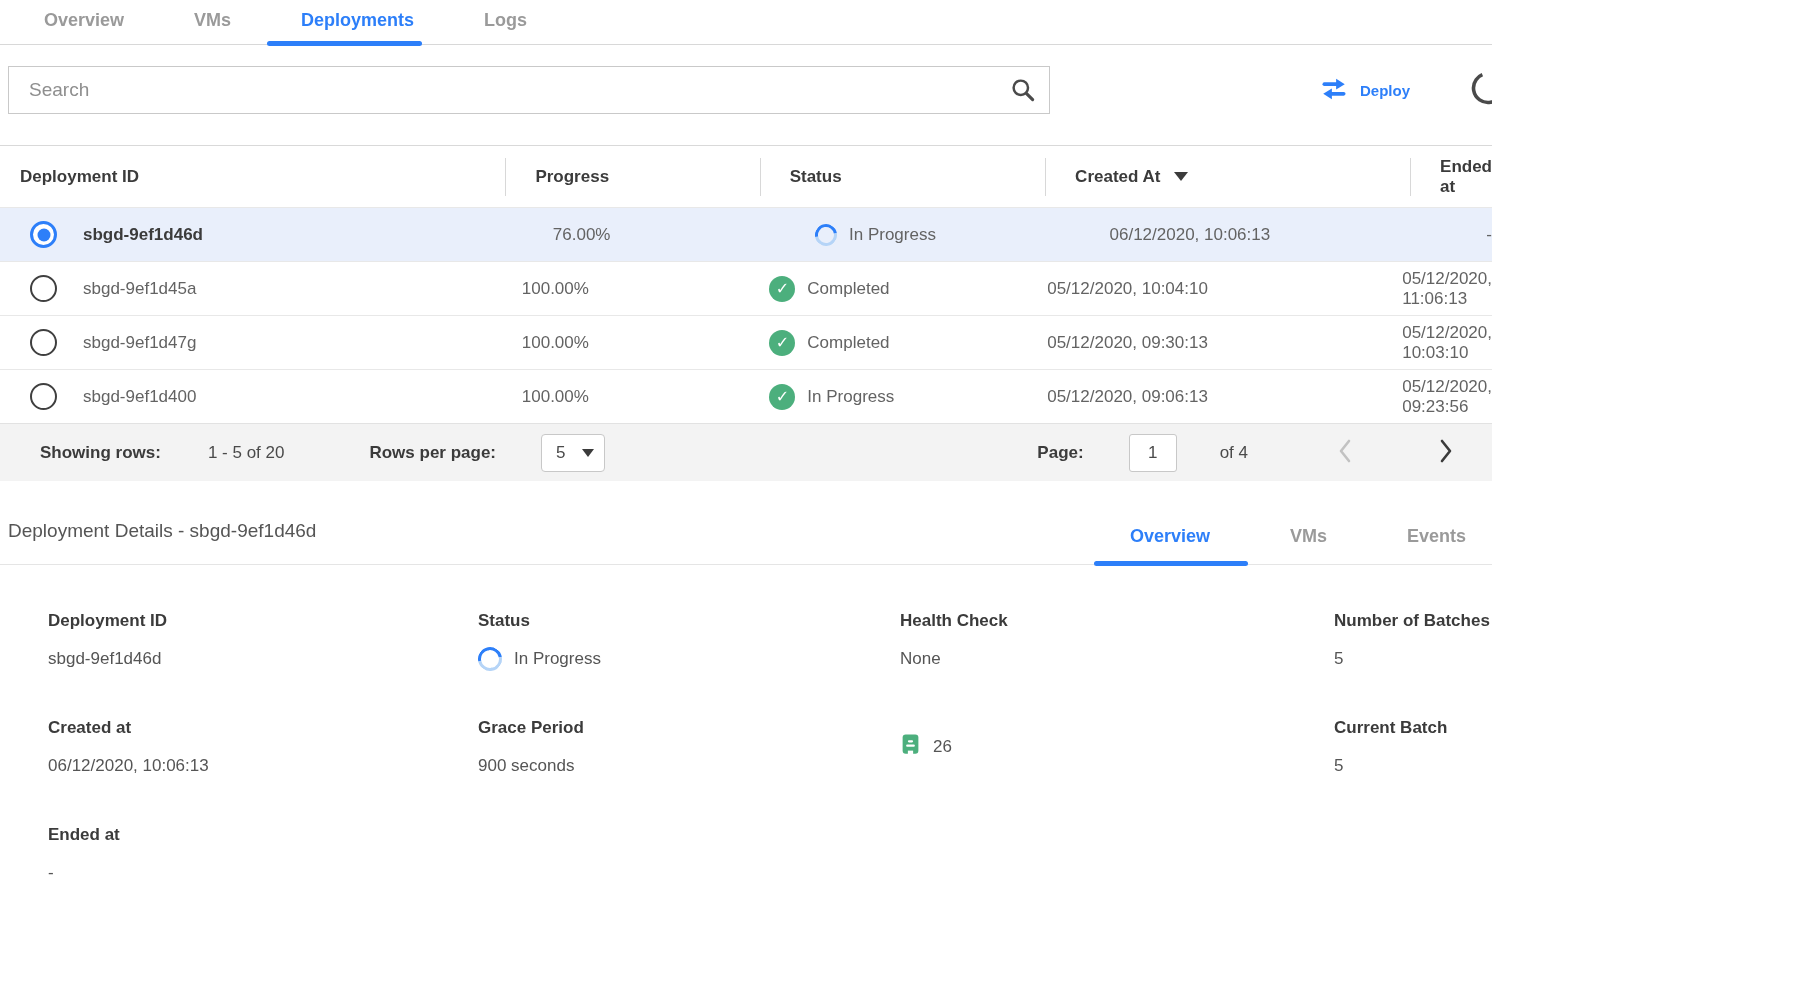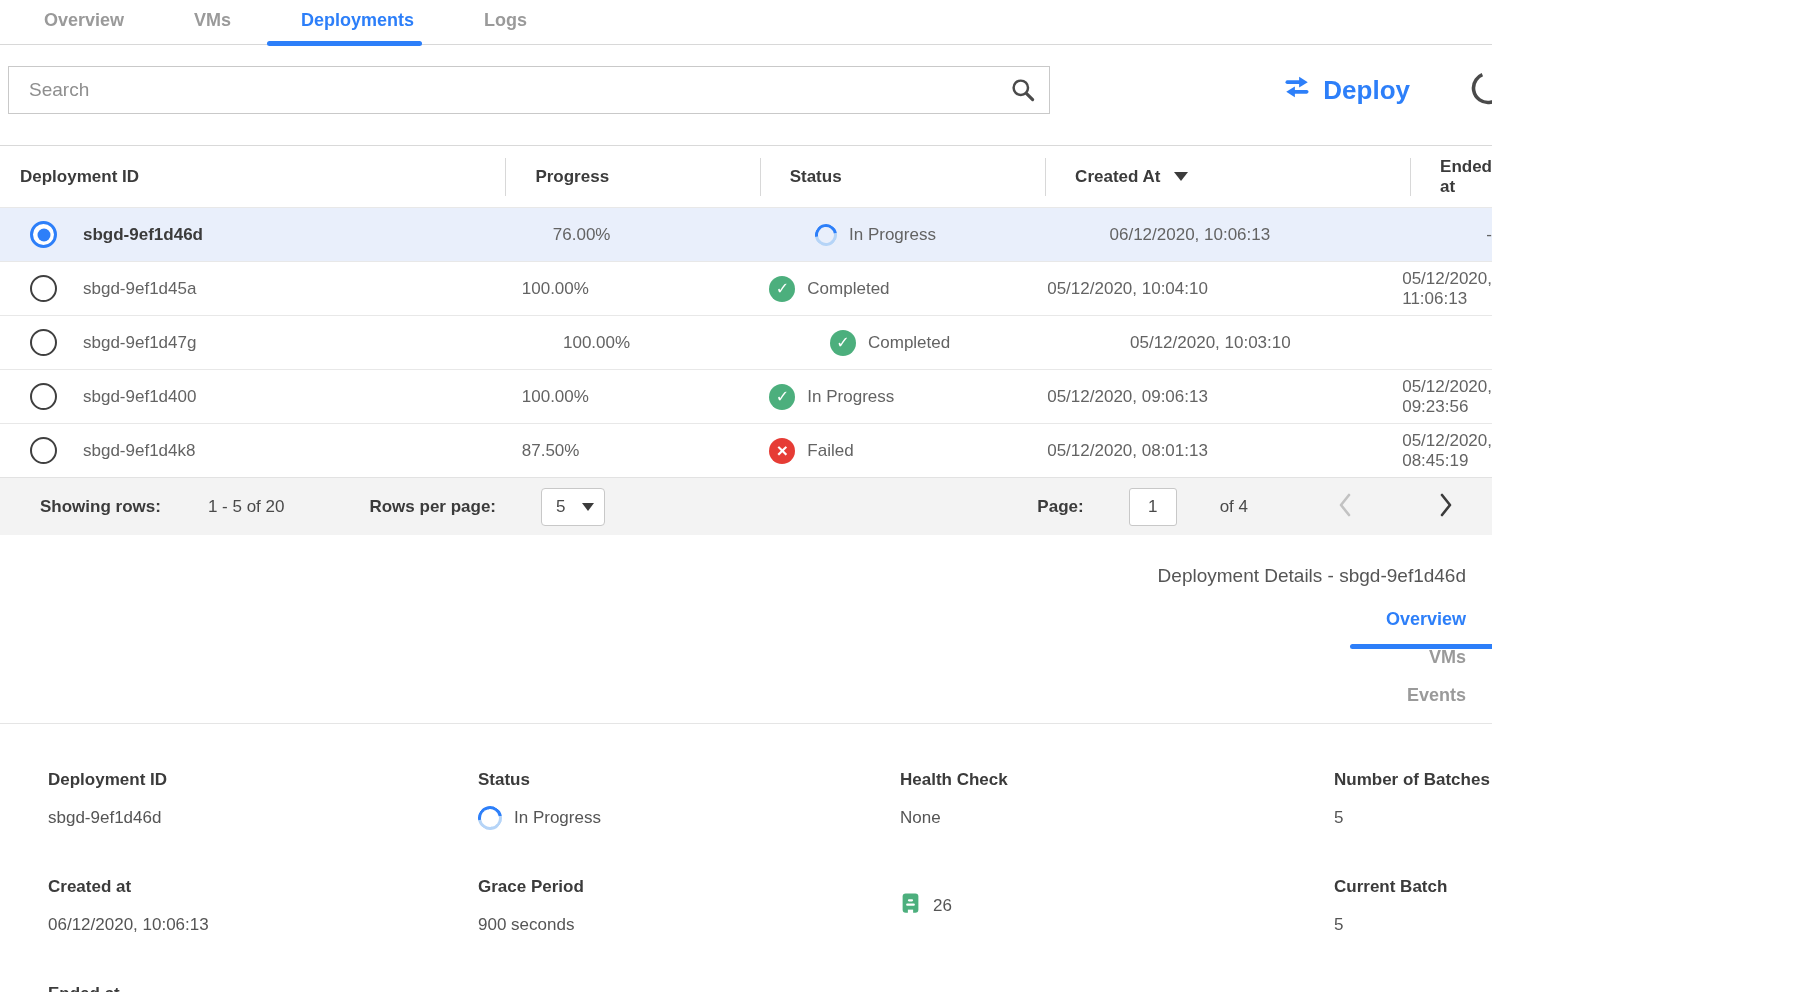--- a/index.html
+++ b/index.html
@@ -16,21 +16,21 @@
   
   .toolbar { display:flex; align-items:center; margin-top:21px; height:48px; padding-left:8px; }
   .search-box { position:relative; width:1042px; height:48px; }
   .search-box input { width:100%; height:100%; border:1px solid #c9c9c9; border-radius:0;
     font-size:19px; color:#3f3f3f; padding:0 54px 0 20px; outline:none;
     font-family:"Liberation Sans","DejaVu Sans",sans-serif; }
   .search-box input::placeholder { color:#8e8e8e; }
   .search-ic { position:absolute; right:14px; top:10px; }
   .toolbar-spacer { flex:1; }
   .deploy-btn { display:flex; align-items:center; gap:12px; background:none; border:none;
-    color:#2d7ff9; font-size:26px; font-weight:700; cursor:pointer; margin-right:58px;
+    color:#2d7ff9; font-size:15px; font-weight:700; cursor:pointer; margin-right:58px;
     font-family:"Liberation Sans","DejaVu Sans",sans-serif; }
   .refresh-wrap { margin-right:-16px; }
 
   
   .dep-table { margin-top:31px; }
   .thead { display:flex; align-items:center; height:62px; border-top:1px solid #d9d9d9; }
   .th { font-size:17px; font-weight:700; color:#3b3b3b; display:flex; align-items:center; position:relative; height:100%; }
   .tr { display:flex; align-items:center; height:54px; border-top:1px solid #e8e8e8; font-size:17px; color:#636363; cursor:pointer; }
   .tr.selected { background:#e9effb; }
   .c1 { width:533px; padding-left:20px; }
@@ -72,21 +72,21 @@
     border-top:8px solid #3b3b3b; }
   .tfoot-spacer { flex:1; }
   .page-input { width:48px; height:38px; background:#fff; border:1px solid #c8c8c8; border-radius:3px;
     text-align:center; font-size:17px; color:#4a4a4a; margin:0 14px 0 16px; outline:none;
     font-family:"Liberation Sans","DejaVu Sans",sans-serif; }
   .pg-btn { background:none; border:none; cursor:pointer; padding:0 4px; }
   .pg-prev { margin-left:56px; }
   .pg-next { margin-left:48px; }
 
   
-  .details-header { display:flex; align-items:flex-end; border-bottom:1px solid #e5e5e5; margin-top:30px; padding:0 26px 0 8px;flex-direction:column; }
+  .details-header { display:flex; align-items:flex-end; border-bottom:1px solid #e5e5e5; margin-top:39px; padding:0 26px 0 8px; }
   .details-title { flex:1; font-size:19px; color:#555; padding-bottom:22px; }
   .dtab { margin-left:80px; padding-bottom:17px; font-size:18px; font-weight:700; color:#9a9a9a; position:relative; cursor:pointer; }
   .dtab.active { color:#2d7ff9; }
   .dtab.active::after { content:''; position:absolute; left:-36px; right:-38px; bottom:-2px; height:5px; background:#2d7ff9; border-radius:3px; }
 
   .details-grid { display:grid; grid-template-columns:430px 422px 434px 1fr; padding:46px 0 0 48px; row-gap:46px; }
   .f-label { font-size:17px; font-weight:700; color:#3b3b3b; }
   .f-value { font-size:17px; color:#555; margin-top:15px; display:flex; align-items:center; gap:12px; min-height:26px; }
   .spinner.lg { width:24px; height:24px; }
 </style>
@@ -174,50 +174,38 @@
     <div class="tr">
       <div class="c1">
           <span class="radio"></span>
         <span class="dep-id">sbgd-9ef1d47g</span>
         </div>
       <div class="c2">100.00%</div>
       <div class="c3 status-cell">
         <span class="st-circle ok">✓</span>
         <span>Completed</span>
         </div>
+      <div class="c4">05/12/2020, 09:30:13</div>
       <div class="c5">05/12/2020, 10:03:10</div>
     </div>
 
     <div class="tr">
       <div class="c1">
           <span class="radio"></span>
         <span class="dep-id">sbgd-9ef1d400</span>
         </div>
       <div class="c2">100.00%</div>
       <div class="c3 status-cell">
         <span class="st-circle ok">✓</span>
         <span>In Progress</span>
         </div>
       <div class="c4">05/12/2020, 09:06:13</div>
       <div class="c5">05/12/2020, 09:23:56</div>
     </div>
 
-    <div class="tr">
-      <div class="c1">
-          <span class="radio"></span>
-        <span class="dep-id">sbgd-9ef1d4k8</span>
-        </div>
-      <div class="c2">87.50%</div>
-      <div class="c3 status-cell">
-        <span class="st-circle err">×</span>
-        <span>Failed</span>
-        </div>
-      <div class="c4">05/12/2020, 08:01:13</div>
-      <div class="c5">05/12/2020, 08:45:19</div>
-    </div>
 
     <div class="tfoot">
       <span class="bold">Showing rows:</span>
       <span class="showing-val">1 - 5 of 20</span>
       <span class="bold rpp-label">Rows per page:</span>
       <div class="select-box">
         <span>5</span>
         <span class="caret-down"></span>
       </div>
       <div class="tfoot-spacer"></div>

